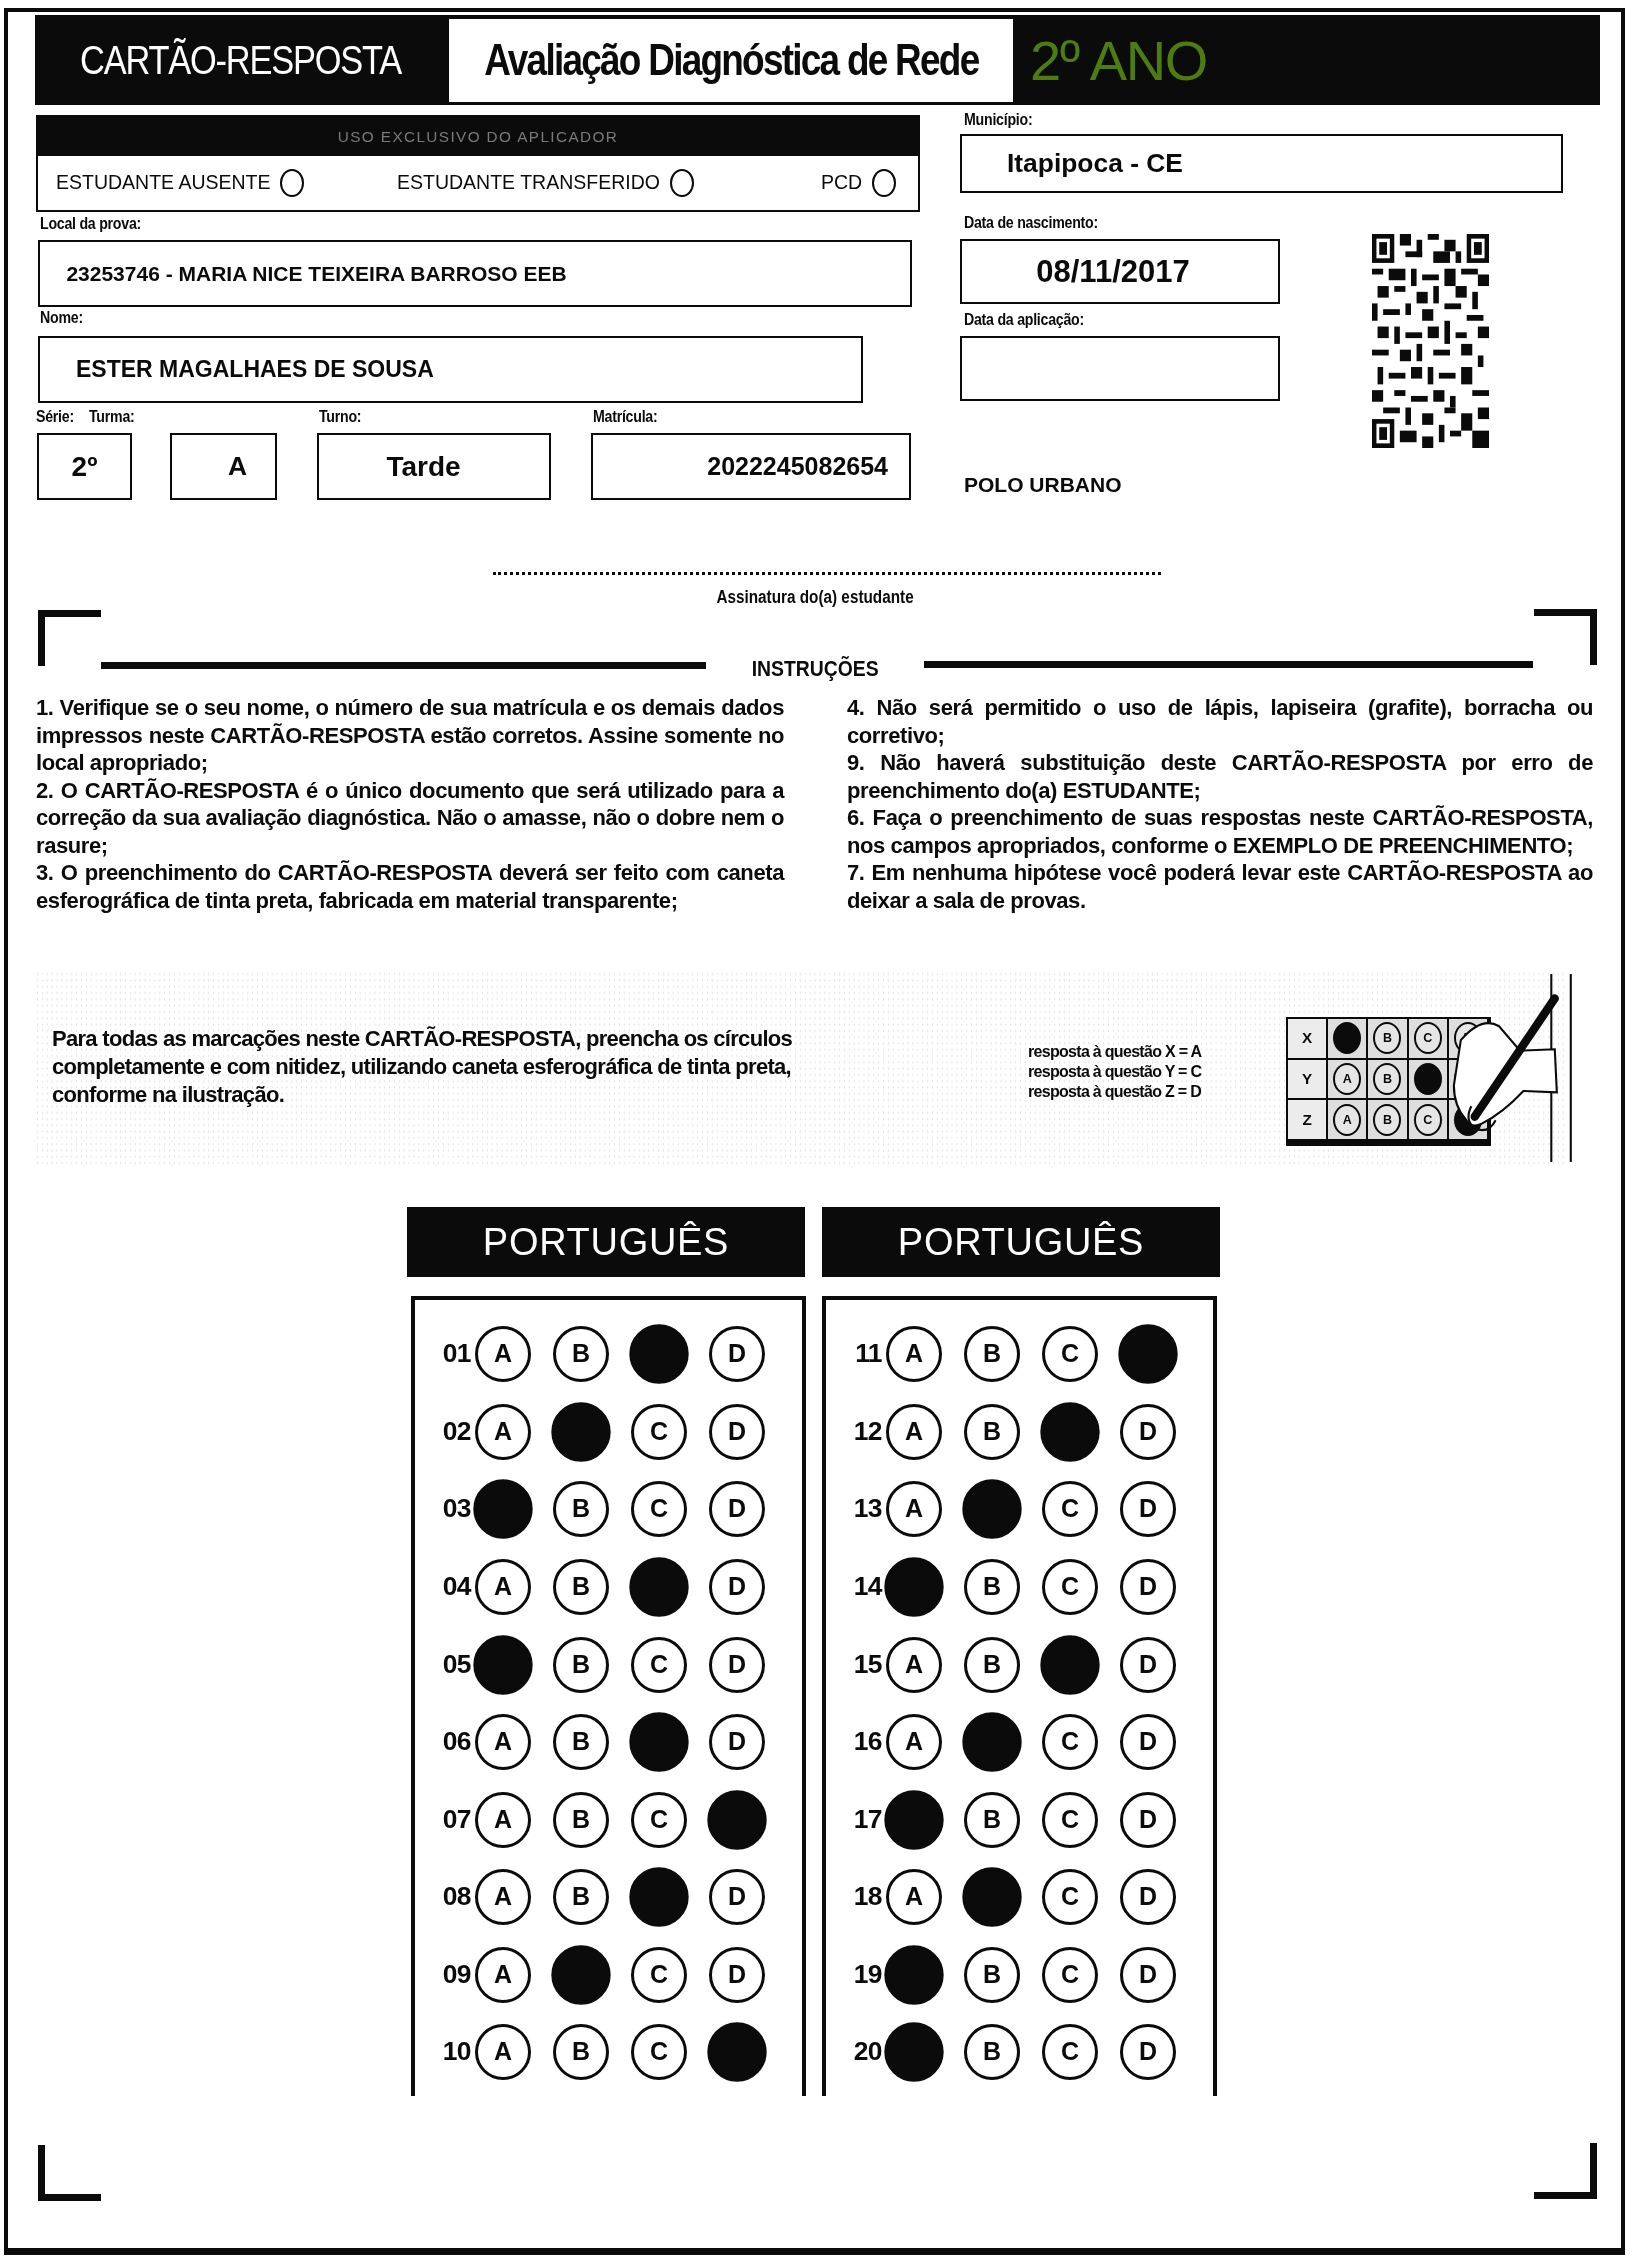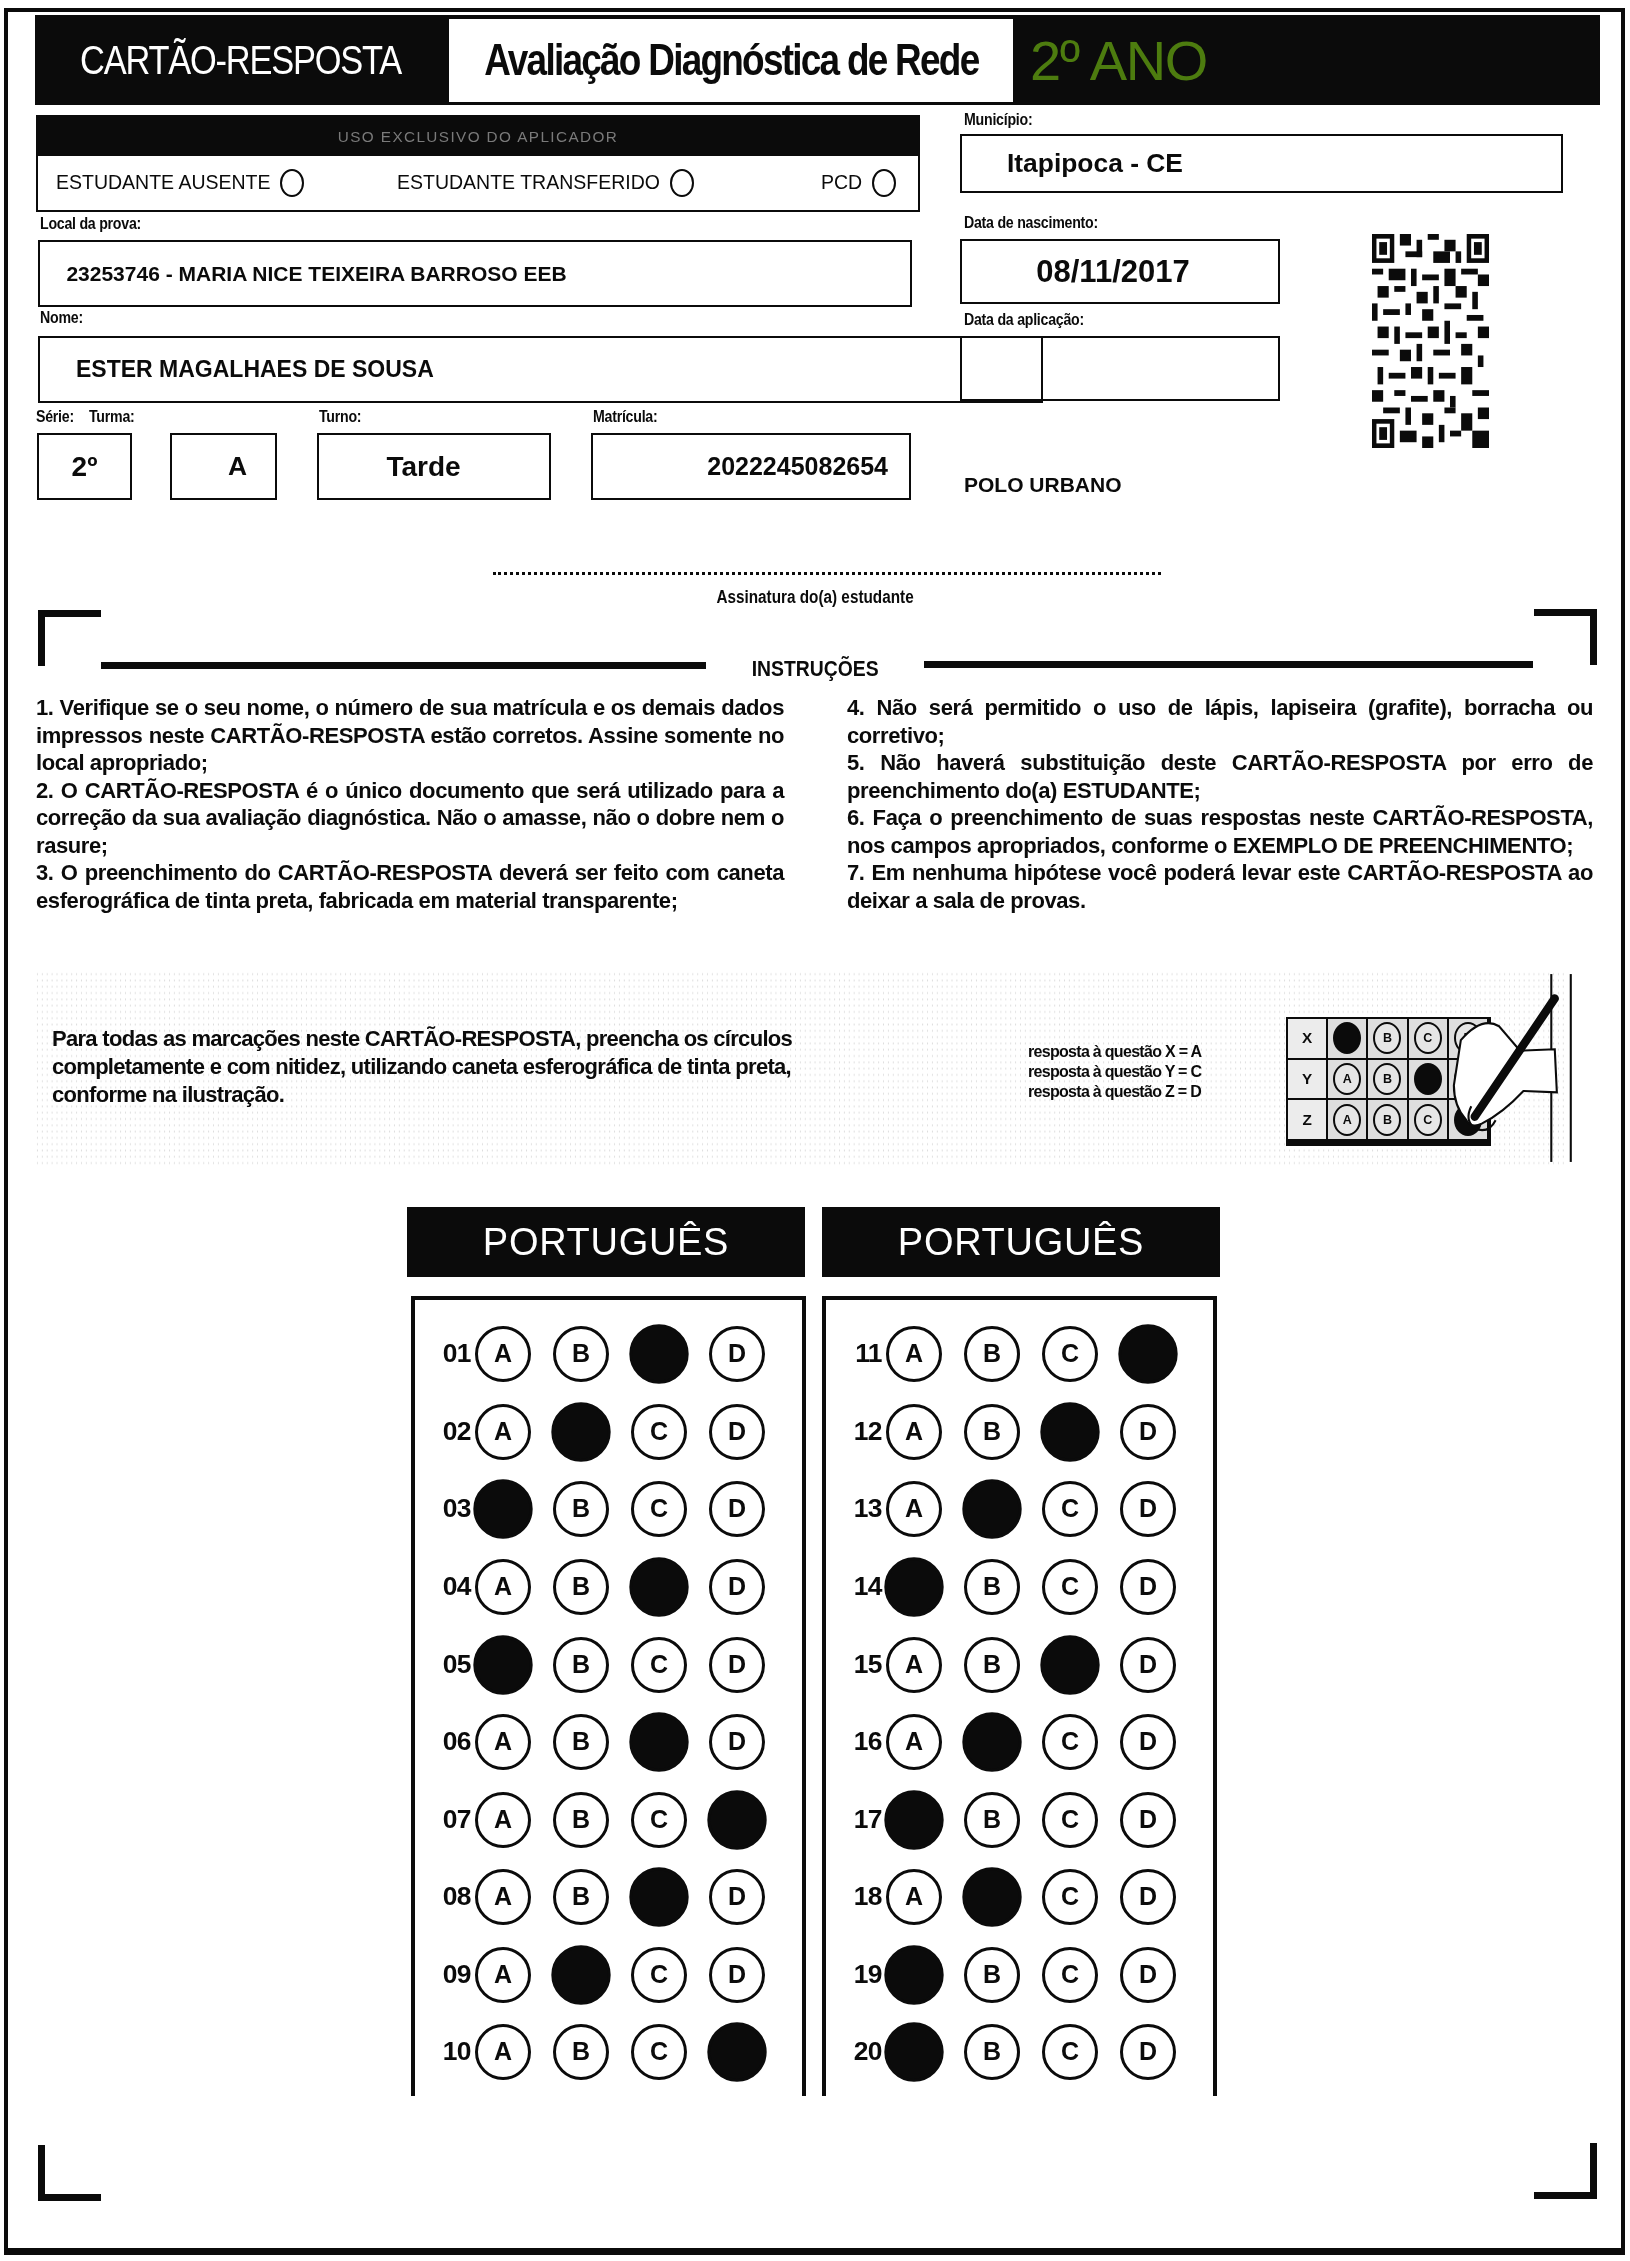--- a/index.html
+++ b/index.html
@@ -181,21 +181,21 @@
       <rect x="19" y="30" width="2" height="2"></rect>
     <rect x="5" y="34" width="3" height="2"></rect>
       <rect x="9" y="35" width="2" height="2"></rect>
       <rect x="12" y="33" width="1" height="3"></rect>
       <rect x="14" y="34" width="2" height="1"></rect>
       <rect x="18" y="34" width="3" height="3"></rect>
   </g>
 </svg>
 
 <div class="label" style="left:40px; top:308px;"><span>Nome:</span></div>
-<div class="field" style="left:38px; top:336px; width:1005px; height:67px; font-size:23px; padding-left:36px;">
+<div class="field" style="left:38px; top:336px; width:825px; height:67px; font-size:23px; padding-left:36px;">
   <span>ESTER MAGALHAES DE SOUSA</span>
 </div>
 
 <div class="label" style="left:36px; top:407px;"><span>Série:</span></div>
 <div class="field" style="left:37px; top:433px; width:95px; height:67px; font-size:28px; justify-content:center;">
   <span>2º</span>
 </div>
 <div class="label" style="left:89px; top:407px;"><span>Turma:</span></div>
   <div class="field" style="left:89px; top:433px; width:0; height:0; border:none;"></div>
 <div class="field" style="left:89px; top:433px; width:0; height:0; border:none;"></div>
@@ -227,21 +227,21 @@
 <div class="rule" style="left:924px; top:661px; width:609px;"></div>
 <div class="instr-title"><span>INSTRUÇÕES</span></div>
 
 <div class="instr-col" style="left:36px; top:694px; width:748px;">
   <p>1. Verifique se o seu nome, o número de sua matrícula e os demais dados impressos neste CARTÃO-RESPOSTA estão corretos. Assine somente no local apropriado;</p>
   <p>2. O CARTÃO-RESPOSTA é o único documento que será utilizado para a correção da sua avaliação diagnóstica. Não o amasse, não o dobre nem o rasure;</p>
   <p>3. O preenchimento do CARTÃO-RESPOSTA deverá ser feito com caneta esferográfica de tinta preta, fabricada em material transparente;</p>
 </div>
 <div class="instr-col" style="left:847px; top:694px; width:746px;">
   <p>4. Não será permitido o uso de lápis, lapiseira (grafite), borracha ou corretivo;</p>
-  <p>5. Não haverá substituição deste CARTÃO-RESPOSTA por erro de preenchimento do(a) ESTUDANTE;</p>
+  <p>9. Não haverá substituição deste CARTÃO-RESPOSTA por erro de preenchimento do(a) ESTUDANTE;</p>
   <p>6. Faça o preenchimento de suas respostas neste CARTÃO-RESPOSTA, nos campos apropriados, conforme o EXEMPLO DE PREENCHIMENTO;</p>
   <p>7. Em nenhuma hipótese você poderá levar este CARTÃO-RESPOSTA ao deixar a sala de provas.</p>
 </div>
 
 <div class="noise"></div>
 <div class="example-text">Para todas as marcações neste CARTÃO-RESPOSTA, preencha os círculos completamente e com nitidez, utilizando caneta esferográfica de tinta preta, conforme na ilustração.</div>
 <div class="example-resp">
   <div>resposta à questão X = A</div>
   <div>resposta à questão Y = C</div>
   <div>resposta à questão Z = D</div>

